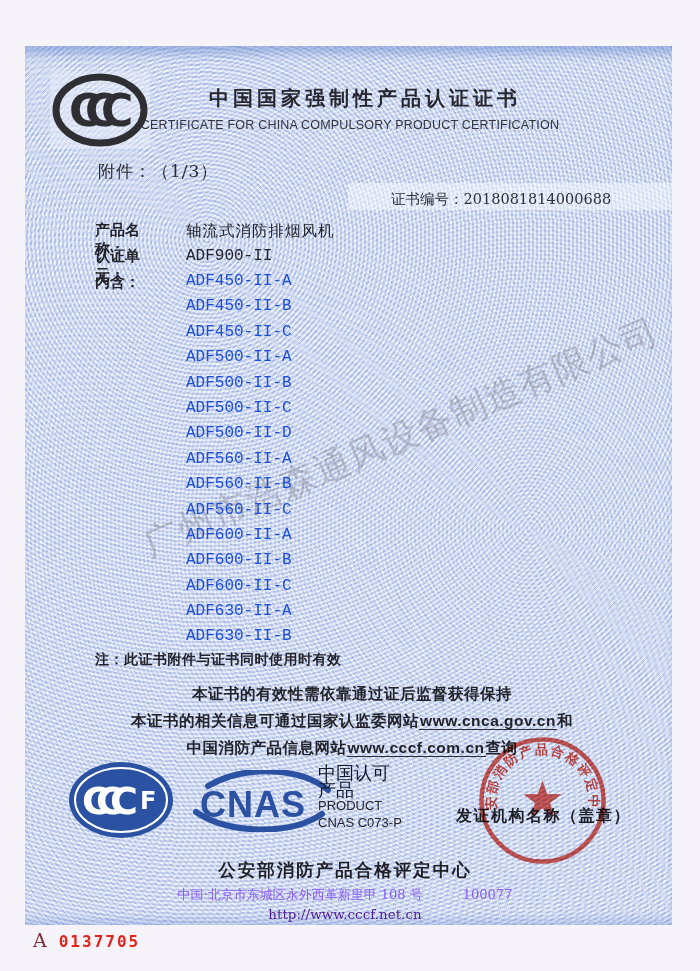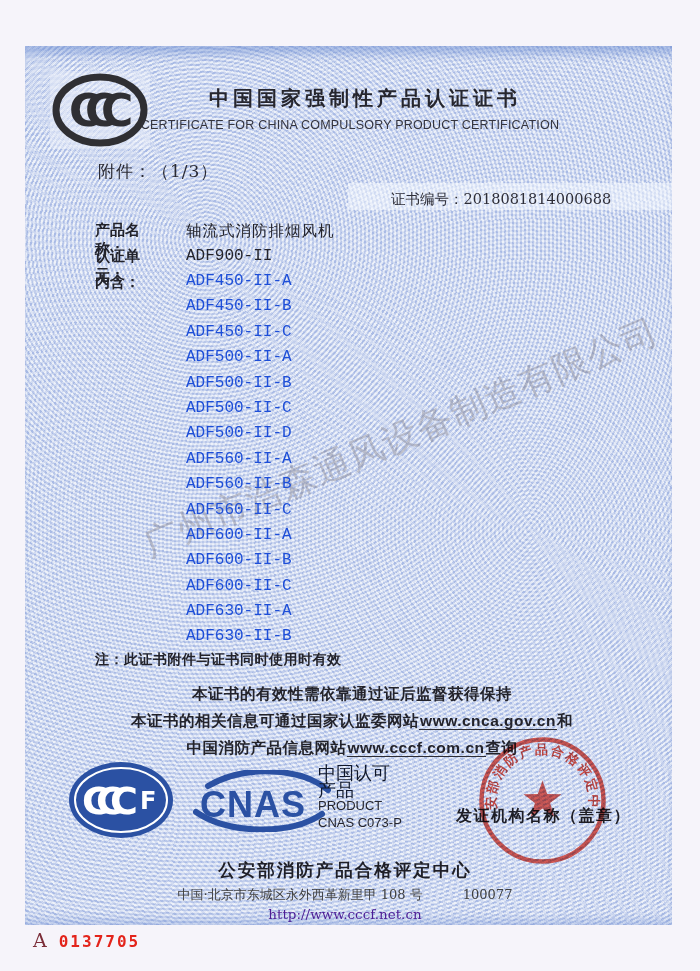--- a/index.html
+++ b/index.html
@@ -65,21 +65,21 @@
   .issuer-label {
     left:456px; top:806px; font-family:"DejaVu Serif", serif;
     font-size:16px; letter-spacing:1.5px; color:#1d1d25; font-weight:600;
   }
   .stamp { left:475px; top:733px; opacity:.88; mix-blend-mode:multiply; }
   
   .footer-name { left:95px; top:858px; width:500px; text-align:center;
     font-size:17.5px; font-weight:700; letter-spacing:2px; color:#1f1f27;
     font-family:"DejaVu Serif", serif; }
   .footer-addr { left:60px; top:886px; width:570px; text-align:center;
-    font-family:"DejaVu Serif", serif; font-size:13px; color:#404040; }
+    font-family:"DejaVu Serif", serif; font-size:13px; color:#8b5cf6; }
   .footer-addr .gap { display:inline-block; width:40px; }
   .footer-web { left:60px; top:906px; width:570px; text-align:center;
     font-family:"DejaVu Serif", serif; font-size:13.5px; color:#4c1d95; }
   
   .watermark {
     left:155px; top:520px; width:460px; white-space:nowrap;
     font-family:"DejaVu Serif", serif; font-size:36px; letter-spacing:1px;
     color:rgba(132,128,140,.42);
     transform:rotate(-23deg); transform-origin:0 100%;
     pointer-events:none;

